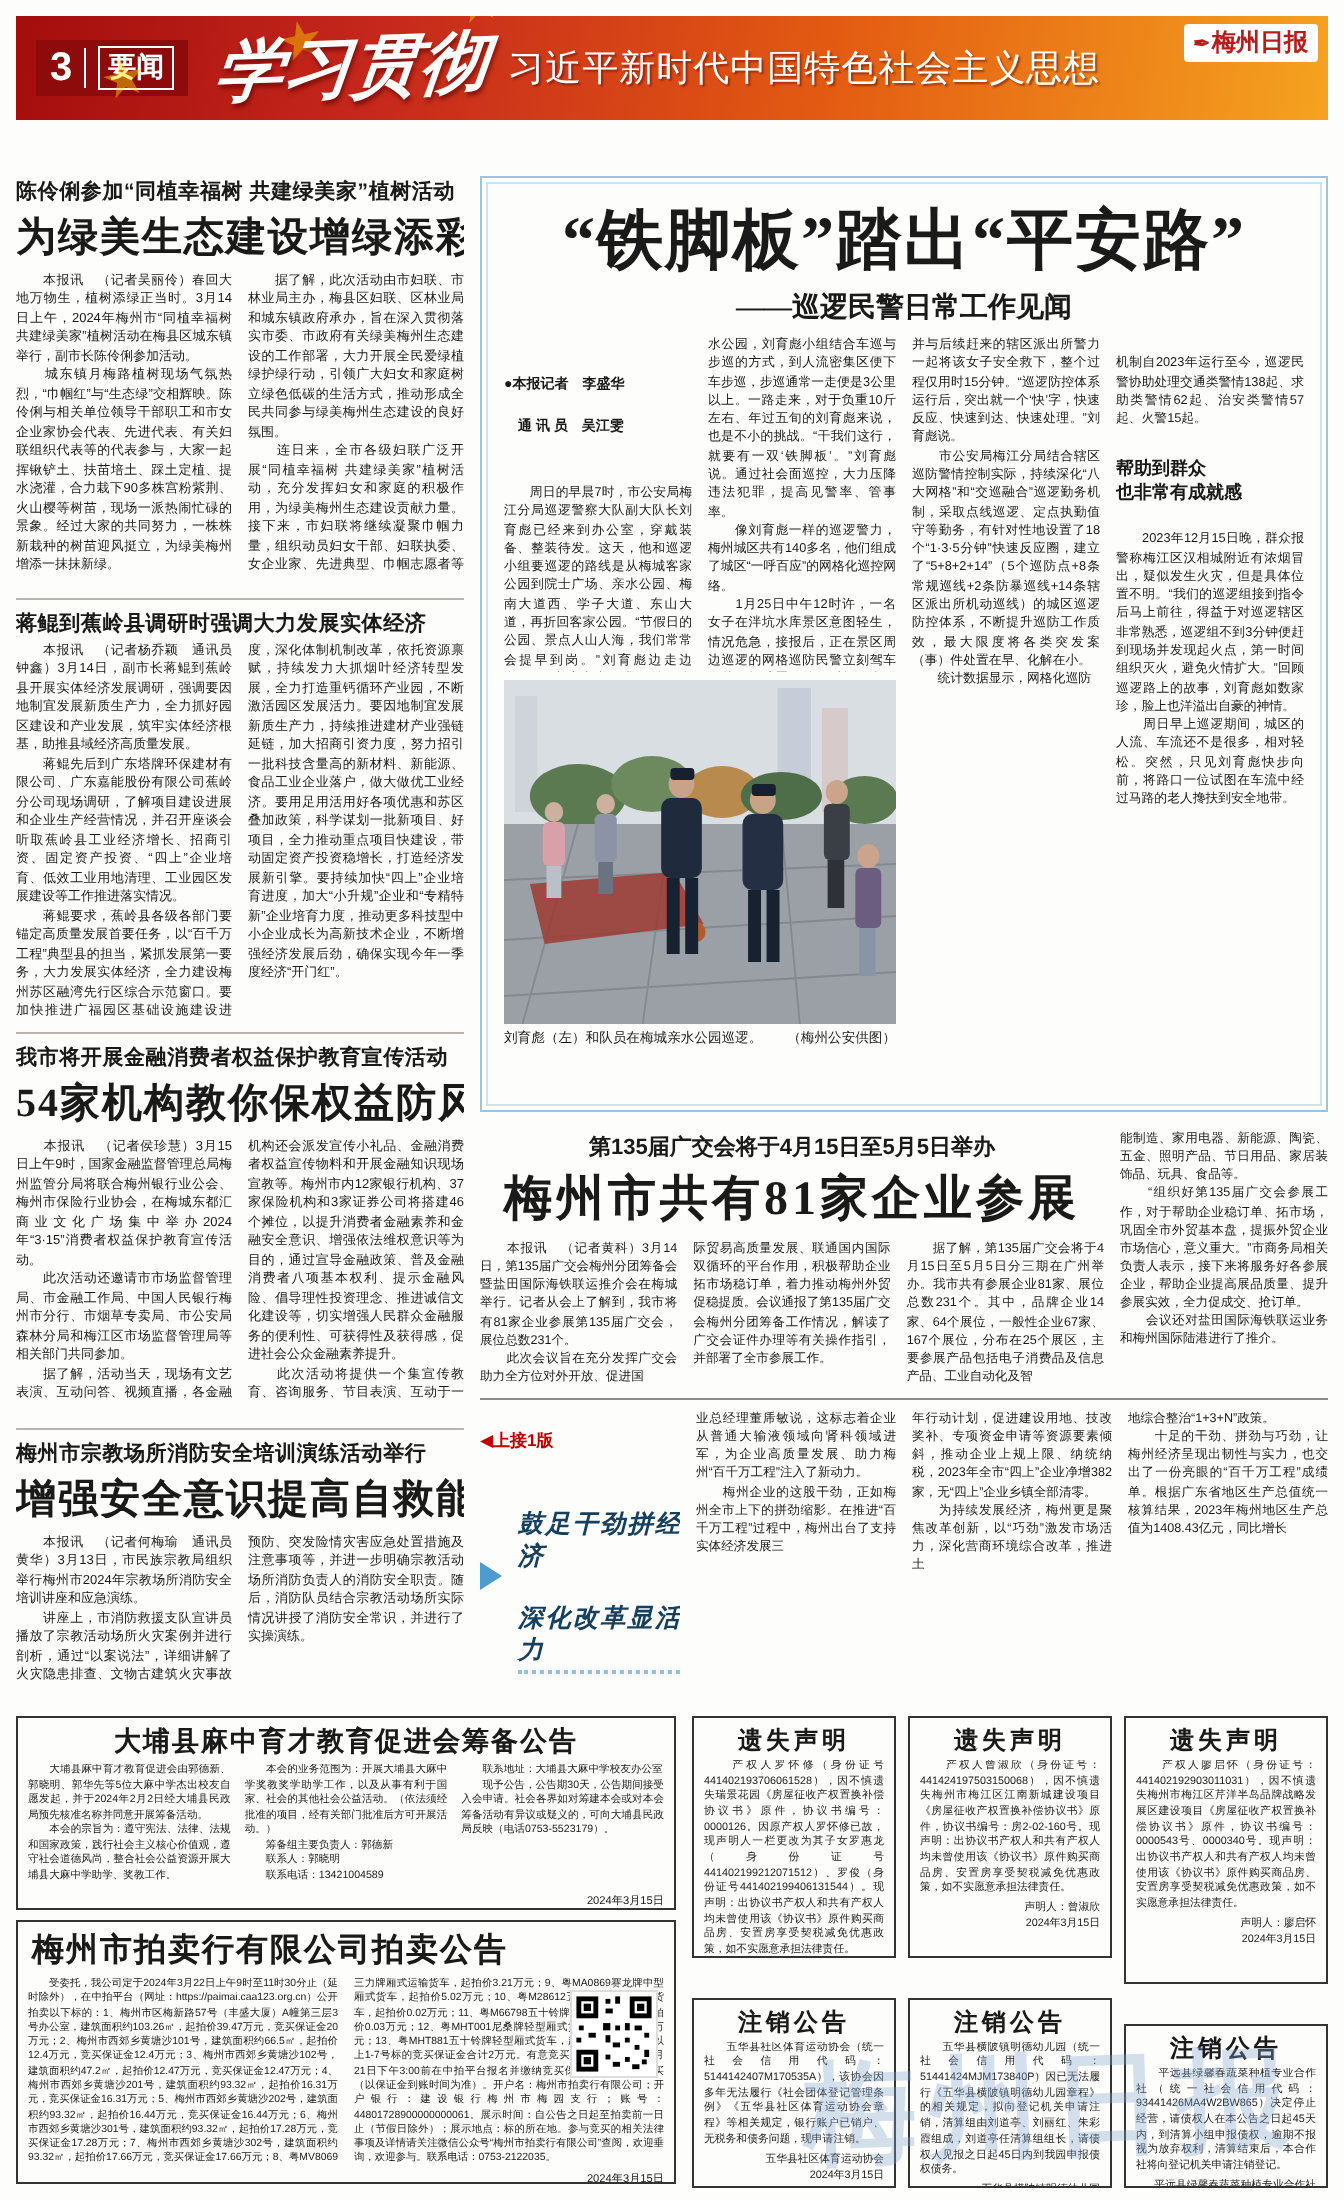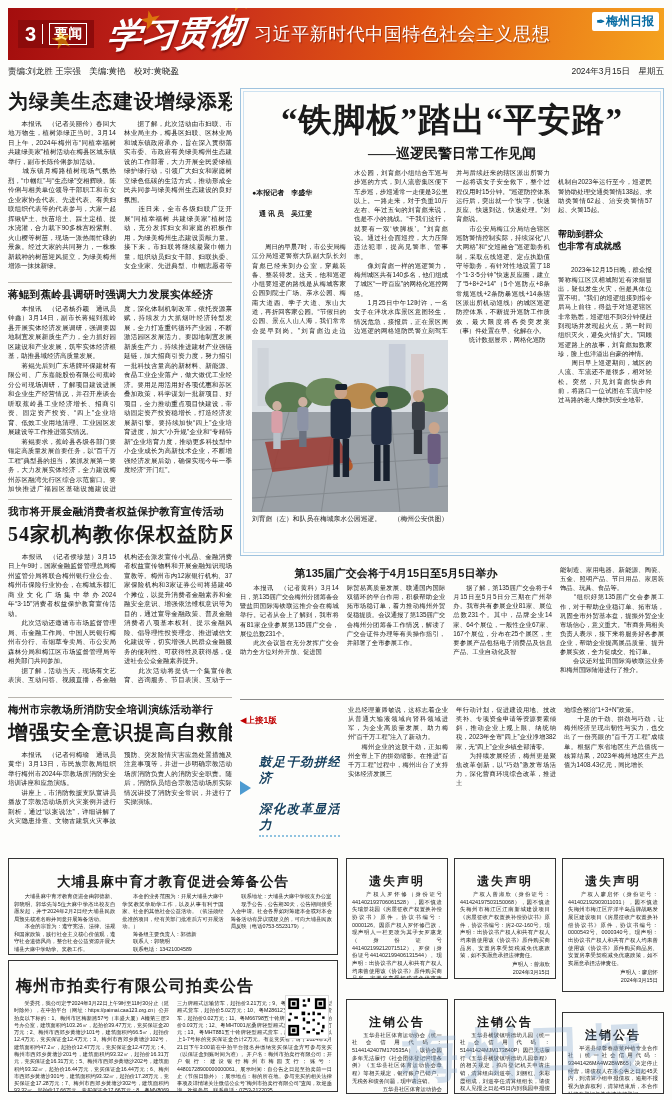--- a/index.html
+++ b/index.html
@@ -12,21 +12,21 @@
   .stars{position:absolute;left:40px;top:-6px;color:rgba(255,215,0,.45);font-size:26px;letter-spacing:30px;transform:rotate(-12deg);}
   .page-tag{display:flex;align-items:center;margin-left:10px;background:#8d0b0b;padding:3px 7px;gap:6px;}
   .pnum{color:#fff;font-size:20px;font-weight:bold;line-height:1;border-right:1px solid #fff;padding-right:6px;}
   .sec{color:#fff;font-size:14px;font-weight:bold;border:1.5px solid #fff;padding:1px 4px;}
   .script{font-family:"Liberation Serif","DejaVu Serif",serif;font-style:italic;font-weight:bold;
           color:#fff;font-size:34px;margin-left:14px;transform:skewX(-8deg) rotate(-2deg);
           text-shadow:1px 2px 2px rgba(90,0,0,.6);white-space:nowrap;}
   .btitle{color:#fff;font-size:18px;font-weight:normal;margin-left:10px;white-space:nowrap;
           text-shadow:1px 1px 1px rgba(90,0,0,.5);letter-spacing:.5px;}
   .logo{position:absolute;right:5px;top:4px;background:#fff;border-radius:2px;padding:1px 5px;
-        color:#0369a1;font-weight:bold;font-size:12px;font-family:"Liberation Serif",serif;}
+        color:#b91c1c;font-weight:bold;font-size:12px;font-family:"Liberation Serif",serif;}
   .logo-icon{font-size:10px;margin-right:1px;}
   .meta{position:absolute;left:8px;top:66px;width:656px;display:flex;justify-content:space-between;
         font-size:8.5px;color:#222;}
   
   .leftcol{position:absolute;left:8px;top:88px;width:224px;height:764px;overflow:hidden;}
   .rightcol{position:absolute;left:240px;top:88px;width:424px;height:764px;overflow:hidden;}
   .la{overflow:hidden;}
   .la-sep{border:none;border-top:1px solid #b9b5ae;margin:5px 0 4px 0;}
   .kicker{font-size:10.5px;font-weight:bold;letter-spacing:.3px;margin:1px 0 2px 0;white-space:nowrap;}
   .hl{font-family:"Liberation Serif","DejaVu Serif",serif;font-size:20px;font-weight:700;
@@ -66,21 +66,21 @@
   .jc{width:25%;font-size:6.3px;line-height:1.45;text-align:justify;white-space:pre-line;overflow:hidden;}
   .jump-label{color:#c00000;font-weight:bold;font-size:8.5px;margin-bottom:2px;}
   .jump-hl{display:flex;align-items:center;gap:8px;margin:2px 0 4px 0;}
   .tri{width:0;height:0;border-top:7px solid transparent;border-bottom:7px solid transparent;
        border-left:11px solid #4d9bd1;flex:none;}
   .jump-hl-text{font-family:"Liberation Serif",serif;font-weight:900;font-style:italic;
        font-size:12.5px;line-height:1.25;color:#16405f;border-bottom:2px dotted #8fc3e0;padding-bottom:2px;}
   
   .bottom{position:absolute;left:8px;top:858px;width:656px;height:236px;display:flex;gap:8px;}
   .b-left{width:330px;display:flex;flex-direction:column;gap:5px;}
-  .nbox{border:1px solid #333;box-sizing:border-box;padding:14px 5px;overflow:hidden;background:#fdfdfb;}
+  .nbox{border:1px solid #333;box-sizing:border-box;padding:3px 5px;overflow:hidden;background:#fdfdfb;}
   .dabu{height:97px;}
   .dabu-title{font-family:"Liberation Serif",serif;font-size:13.5px;font-weight:900;text-align:center;
               letter-spacing:1px;margin:0 0 2px 0;}
   .dabu-body{column-count:3;column-gap:7px;column-fill:auto;height:64px;font-size:5.3px;line-height:1.42;
              text-align:justify;white-space:pre-line;overflow:hidden;}
   .auction{height:132px;position:relative;}
   .auction-title{font-family:"Liberation Serif",serif;font-size:16px;font-weight:900;letter-spacing:1px;
                  margin:1px 0 3px 2px;}
   .auction-body{column-count:2;column-gap:8px;column-fill:auto;height:96px;font-size:5.2px;line-height:1.4;
                 text-align:justify;white-space:pre-line;overflow:hidden;}
@@ -109,27 +109,24 @@
       <span class="pnum">3</span>
       <span class="sec">要闻</span>
     </div>
     <span class="script">学习贯彻</span>
     <span class="btitle">习近平新时代中国特色社会主义思想</span>
     <div class="logo">
       <span class="logo-icon">✒</span><span>梅州日报</span>
     </div>
   </div>
 
-  <div class="meta">
-    <span>责编:刘龙胜 王宗强　美编:黄艳　校对:黄晓盈</span>
-    <span>2024年3月15日　星期五</span>
-  </div>
 
   <div class="leftcol">
     <article class="la">
+      <div class="kicker">陈伶俐参加“同植幸福树 共建绿美家”植树活动</div>
       <h2 class="hl">为绿美生态建设增绿添彩</h2>
       <div class="b2 h160">　　本报讯　（记者吴丽伶）春回大地万物生，植树添绿正当时。3月14日上午，2024年梅州市“同植幸福树 共建绿美家”植树活动在梅县区城东镇举行，副市长陈伶俐参加活动。
 　　城东镇月梅路植树现场气氛热烈，“巾帼红”与“生态绿”交相辉映。陈伶俐与相关单位领导干部职工和市女企业家协会代表、先进代表、有关妇联组织代表等的代表参与，大家一起挥锹铲土、扶苗培土、踩土定植、提水浇灌，合力栽下90多株宫粉紫荆、火山樱等树苗，现场一派热闹忙碌的景象。经过大家的共同努力，一株株新栽种的树苗迎风挺立，为绿美梅州增添一抹抹新绿。
 　　据了解，此次活动由市妇联、市林业局主办，梅县区妇联、区林业局和城东镇政府承办，旨在深入贯彻落实市委、市政府有关绿美梅州生态建设的工作部署，大力开展全民爱绿植绿护绿行动，引领广大妇女和家庭树立绿色低碳的生活方式，推动形成全民共同参与绿美梅州生态建设的良好氛围。
 　　连日来，全市各级妇联广泛开展“同植幸福树 共建绿美家”植树活动，充分发挥妇女和家庭的积极作用，为绿美梅州生态建设贡献力量。接下来，市妇联将继续凝聚巾帼力量，组织动员妇女干部、妇联执委、女企业家、先进典型、巾帼志愿者等积极参与乡村绿化美化，打造种植一批“巾帼林”“家庭林”“亲子林”，以实际行动助力“百千万工程”，为绿美梅州生态建设增添新绿。</div>
     </article>
     <hr class="la-sep">
     <article class="la">
       <div class="kicker">蒋鲲到蕉岭县调研时强调大力发展实体经济</div>
       <div class="b2 h190">　　本报讯　（记者杨乔颖　通讯员钟鑫）3月14日，副市长蒋鲲到蕉岭县开展实体经济发展调研，强调要因地制宜发展新质生产力，全力抓好园区建设和产业发展，筑牢实体经济根基，助推县域经济高质量发展。
@@ -234,20 +231,21 @@
               </div>
             </div>
           </div>
         </div>
       </div>
     </section>
 
     <section class="fair">
       <div class="fair-left">
         <div class="fair-kicker">第135届广交会将于4月15日至5月5日举办</div>
+        <h2 class="fair-hl">梅州市共有81家企业参展</h2>
         <div class="fair-cols">
           <div class="fc">　　本报讯　（记者黄科）3月14日，第135届广交会梅州分团筹备会暨盐田国际海铁联运推介会在梅城举行。记者从会上了解到，我市将有81家企业参展第135届广交会，展位总数231个。
 　　此次会议旨在充分发挥广交会助力全方位对外开放、促进国</div>
           <div class="fc">际贸易高质量发展、联通国内国际双循环的平台作用，积极帮助企业拓市场稳订单，着力推动梅州外贸促稳提质。会议通报了第135届广交会梅州分团筹备工作情况，解读了广交会证件办理等有关操作指引，并部署了全市参展工作。</div>
           <div class="fc">　　据了解，第135届广交会将于4月15日至5月5日分三期在广州举办。我市共有参展企业81家、展位总数231个。其中，品牌企业14家、64个展位，一般性企业67家、167个展位，分布在25个展区，主要参展产品包括电子消费品及信息产品、工业自动化及智</div>
         </div>
       </div>
       <div class="fair-right">能制造、家用电器、新能源、陶瓷、五金、照明产品、节日用品、家居装饰品、玩具、食品等。
 　　“组织好第135届广交会参展工作，对于帮助企业稳订单、拓市场，巩固全市外贸基本盘，提振外贸企业市场信心，意义重大。”市商务局相关负责人表示，接下来将服务好各参展企业，帮助企业提高展品质量、提升参展实效，全力促成交、抢订单。
 　　会议还对盐田国际海铁联运业务和梅州国际陆港进行了推介。</div>

